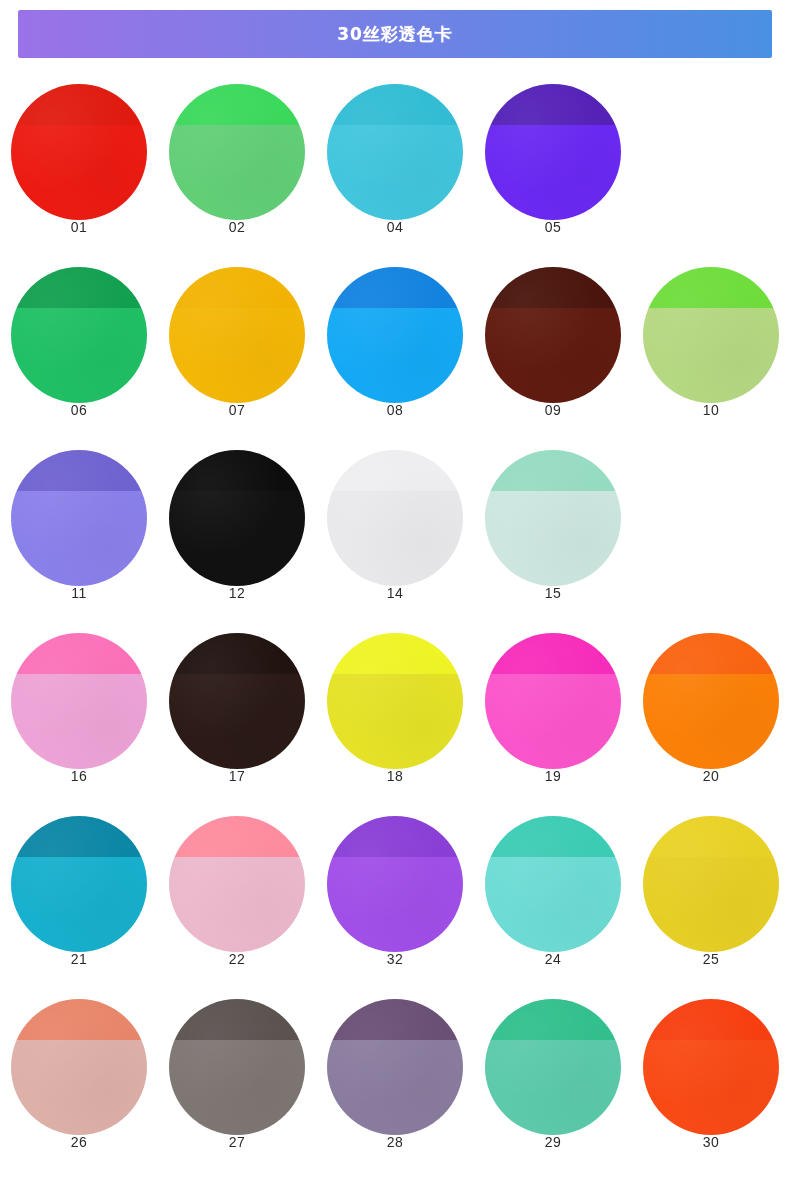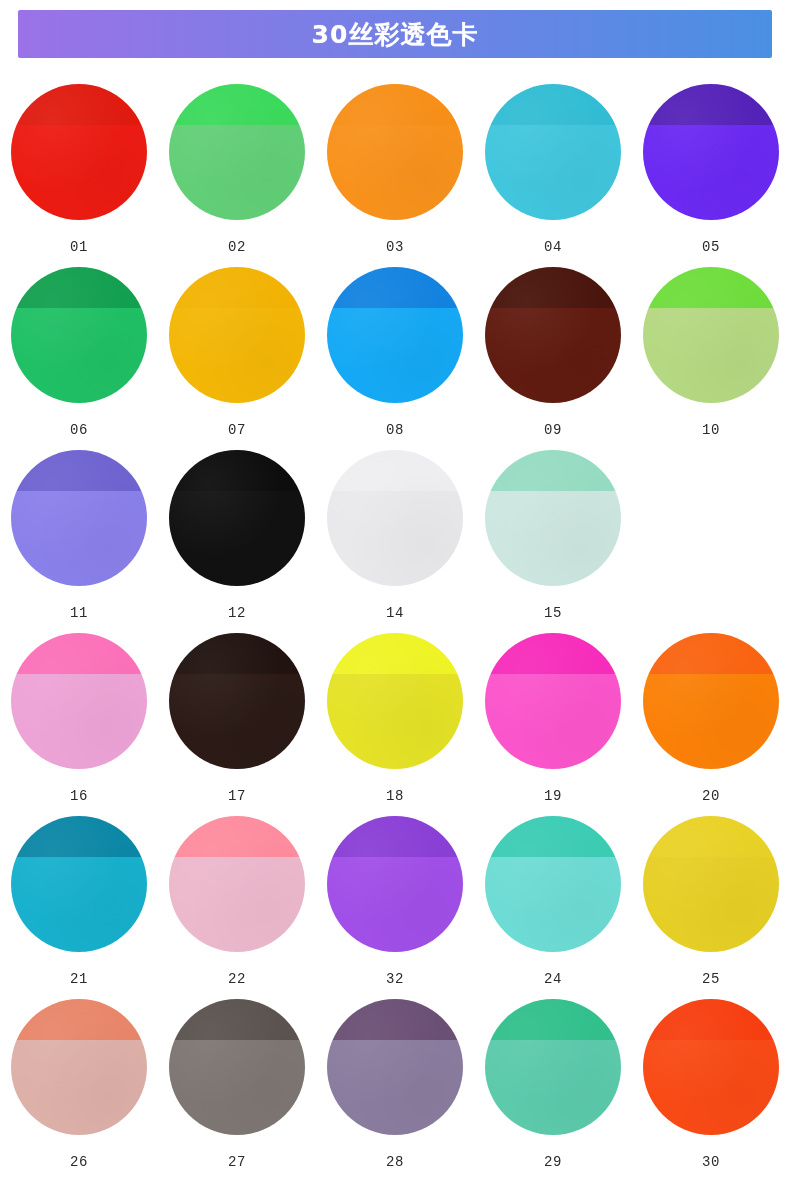--- a/index.html
+++ b/index.html
@@ -25,21 +25,21 @@
     height: 48px;
     border-radius: 2px;
     display: flex;
     align-items: center;
     justify-content: center;
   }
   #banner-title {
     color: #ffffff;
     font-family: "DejaVu Sans", "Liberation Sans", sans-serif;
     font-weight: bold;
-    font-size: 25px;
+    font-size: 17px;
     letter-spacing: 1px;
     line-height: 1;
     white-space: nowrap;
     text-shadow: 0 0 1px rgba(255,255,255,0.55);
   }
 
   
   #grid {
     position: absolute;
     left: 0;
@@ -87,24 +87,24 @@
     left: 0;
     top: 0;
     width: 100%;
     height: 100%;
     background:
       radial-gradient(circle at 30% 26%, rgba(255,255,255,0.055) 0%, rgba(255,255,255,0.0) 52%),
       radial-gradient(circle at 72% 70%, rgba(0,0,0,0.028) 0%, rgba(0,0,0,0.0) 58%);
     pointer-events: none;
   }
   .swatch-label {
-    margin-top: 20px;
+    margin-top: 0;
     font-size: 14px;
     color: #2b2b2b;
-    font-family: Liberation Mono, monospace;
+    font-family: Liberation Sans, sans-serif;
     letter-spacing: 0.5px;
     line-height: 1;
   }
 </style>
 </head>
 <body>
 
 <div id="banner" style="background: linear-gradient(90deg, rgb(155, 114, 232) 0%, rgb(74, 144, 226) 100%);">
   <div id="banner-title" style="color: rgb(255, 255, 255);">30丝彩透色卡</div>
 </div>
@@ -122,28 +122,20 @@
       <div class="swatch-cell">
         <div class="swatch-disc">
           <div class="disc-top" style="background: rgb(59, 217, 92);"></div>
           <div class="disc-bottom" style="background: rgb(98, 207, 119);"></div>
           <div class="disc-sheen"></div>
         </div>
         <div class="swatch-label">02</div>
       </div>
       <div class="swatch-cell">
         <div class="swatch-disc">
-          <div class="disc-top" style="background: rgb(247, 143, 24);"></div>
-          <div class="disc-bottom" style="background: rgb(248, 146, 28);"></div>
-          <div class="disc-sheen"></div>
-        </div>
-        <div class="swatch-label">03</div>
-      </div>
-      <div class="swatch-cell">
-        <div class="swatch-disc">
           <div class="disc-top" style="background: rgb(50, 189, 212);"></div>
           <div class="disc-bottom" style="background: rgb(65, 198, 221);"></div>
           <div class="disc-sheen"></div>
         </div>
         <div class="swatch-label">04</div>
       </div>
       <div class="swatch-cell">
         <div class="swatch-disc">
           <div class="disc-top" style="background: rgb(85, 34, 184);"></div>
           <div class="disc-bottom" style="background: rgb(107, 41, 242);"></div>

